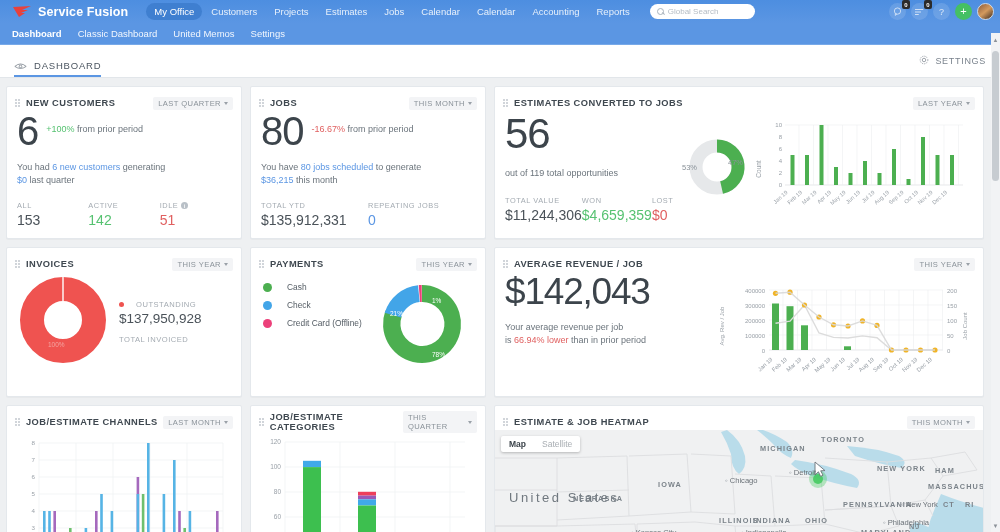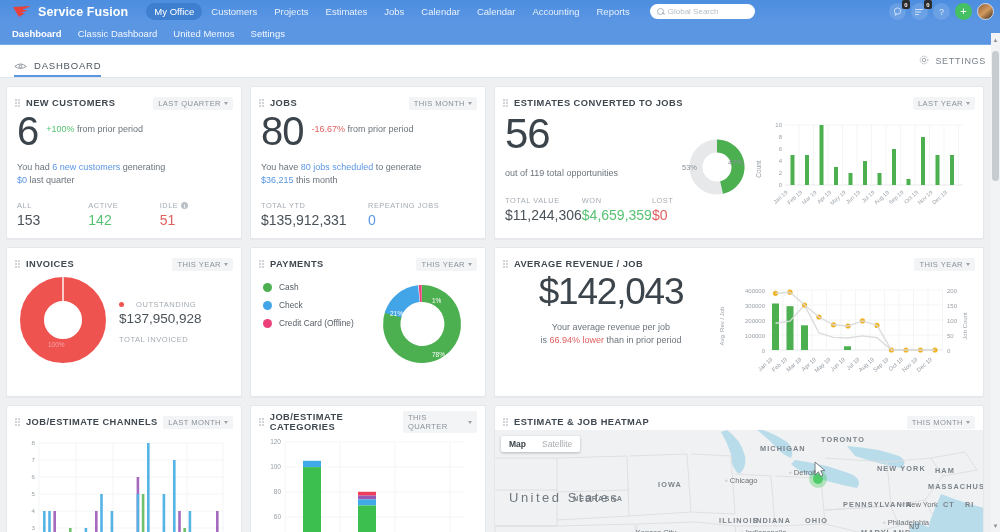--- a/index.html
+++ b/index.html
@@ -153,25 +153,25 @@
   .inv-wrap { display:flex; padding: 4px 10px 12px 12px; align-items:center; gap:12px;}
   .inv-legend { flex:1; }
   .lg-row { display:flex;align-items:center;gap:12px; font-size:7.6px;color:#a4abb2;letter-spacing:.5px;}
   .lg-dot { width:5px;height:5px;border-radius:50%;background:#ef5350;}
   .inv-amt1 { font-size: 13.5px; color:#4a5259; font-weight:300; margin: 2px 0 9px 0;}
   .inv-amt2 { font-size: 21px; color:#3c444b; font-weight:300; margin-top:2px; letter-spacing:-.3px;}
 
   
   .pay-wrap { display:flex; padding: 2px 10px 8px 12px; }
   .pay-legend { width: 108px; padding-top: 8px; display:flex;flex-direction:column;gap:8px;}
-  .pl-row { display:flex;align-items:center;gap:7px;font-size:8.4px;color:#545c64;}
+  .pl-row { display:flex;align-items:center;gap:15px;font-size:8.4px;color:#545c64;}
   .pl-dot { width:9px;height:9px;border-radius:50%; }
 
   
-  .ar-wrap { display:flex; padding: 0 8px 8px 10px; text-align: center; }
+  .ar-wrap { display:flex; padding: 0 8px 8px 10px; }
   .ar-left { width: 215px; }
   .ar-big { font-size: 37px; font-weight: 300; color: #3c444b; letter-spacing: -1.2px; line-height: 1.1; }
   .ar-right { flex:1; padding-top: 8px; }
 
   
   .chart-body { padding: 2px 6px 0 6px; height: 112px; overflow:hidden;}
   .map-body { height: 116px; position: relative; overflow: hidden; background:#eceff1;}
 
   
   .map-ctrl {

